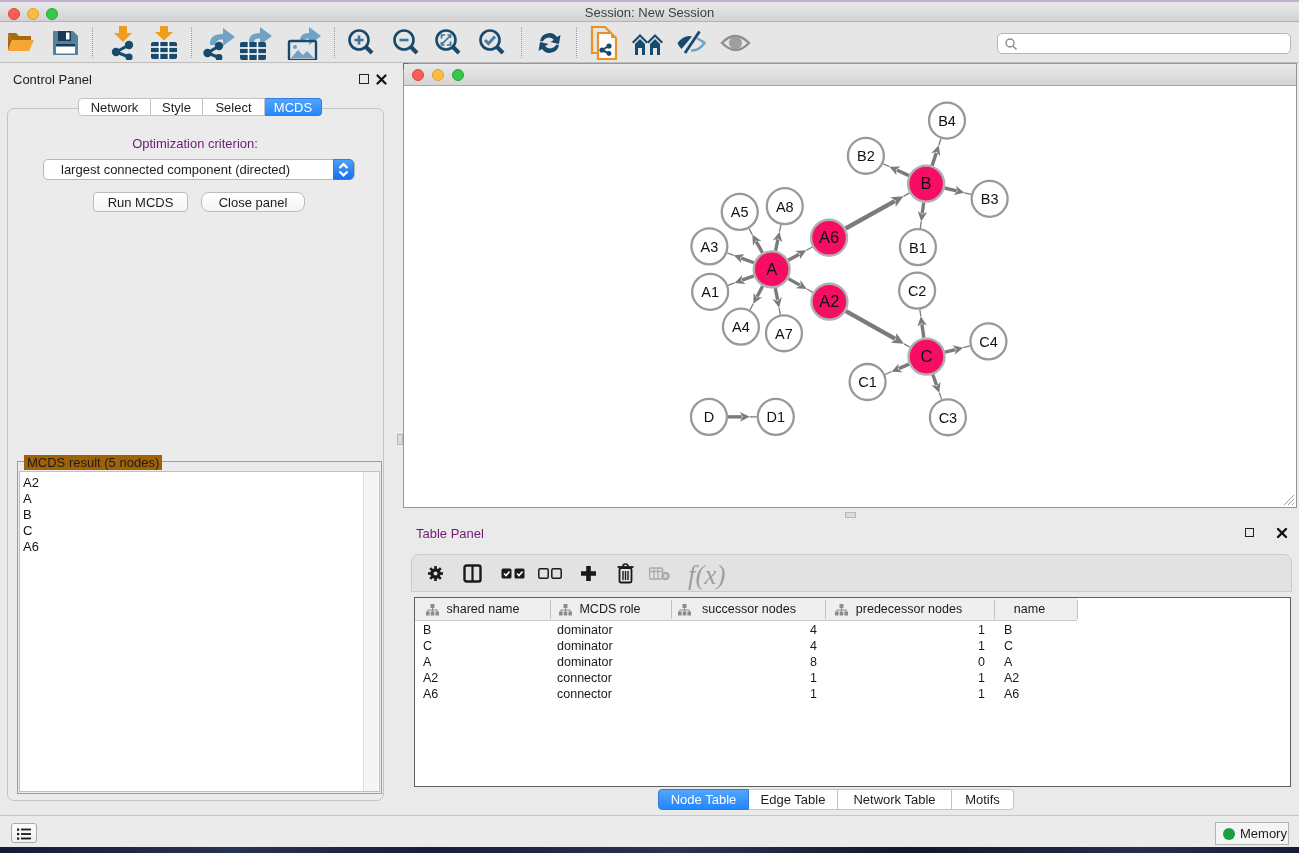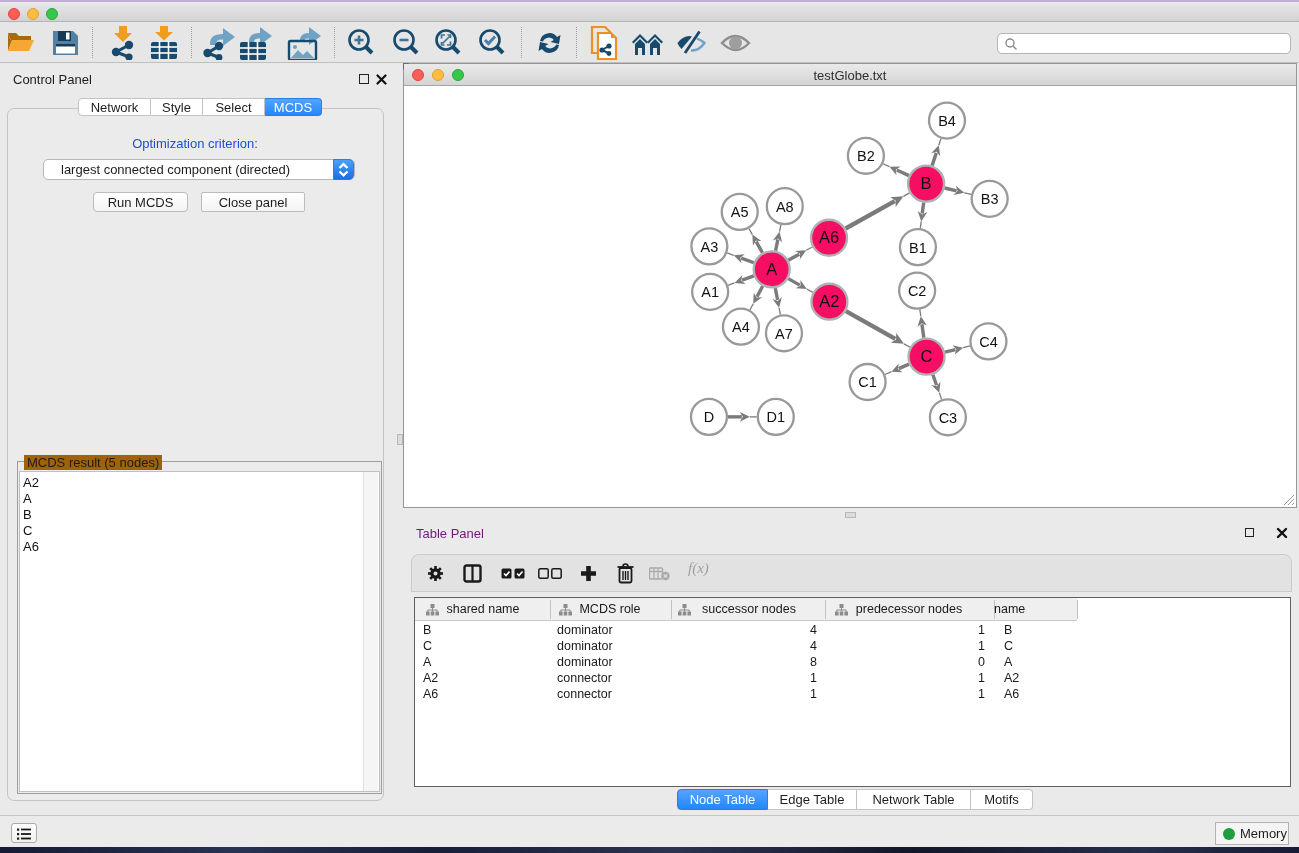--- a/index.html
+++ b/index.html
@@ -10,20 +10,21 @@
 </style>
 </head>
 <body>
 
 <div class="abs" style="left:0;top:0;width:1299px;height:2px;background:#c2aed5;"></div>
 
 <div class="abs" style="left:0;top:2px;width:1299px;height:20px;background:linear-gradient(#e9e9e9,#d2d2d2);border-bottom:1px solid #b4b4b4;">
   <div class="tl" style="left:8px;background:#fb5d57;border:1px solid #e04640;"></div>
   <div class="tl" style="left:27px;background:#fcbc40;border:1px solid #e0a033;"></div>
   <div class="tl" style="left:46px;background:#35c84b;border:1px solid #2aa636;"></div>
+  <div class="abs" style="left:0;width:1299px;top:3px;text-align:center;font-size:13px;color:#3e3e3e;">Session: New Session</div>
 </div>
 
 <div class="abs" id="toolbar" style="left:0;top:22px;width:1299px;height:41px;background:#e6e6e6;border-bottom:1px solid #bfbfbf;">
 
   <div class="abs" style="left:92px;top:5px;height:31px;border-left:1px dotted #9a9a9a;"></div>
   <div class="abs" style="left:191px;top:5px;height:31px;border-left:1px dotted #9a9a9a;"></div>
   <div class="abs" style="left:334px;top:5px;height:31px;border-left:1px dotted #9a9a9a;"></div>
   <div class="abs" style="left:521px;top:5px;height:31px;border-left:1px dotted #9a9a9a;"></div>
   <div class="abs" style="left:576px;top:5px;height:31px;border-left:1px dotted #9a9a9a;"></div>
 
@@ -163,55 +164,54 @@
 
   <div class="abs" style="left:7px;top:45px;width:377px;height:693px;background:#ebebeb;border:1px solid #c4c4c4;border-radius:7px;"></div>
 
   <div class="abs" style="left:78px;top:35px;height:18px;display:flex;font-size:13px;">
     <div style="width:73px;background:#fff;border:1px solid #c3c3c3;border-radius:4px 0 0 4px;text-align:center;line-height:17px;color:#1d1d1d;">Network</div>
     <div style="width:52px;background:#fff;border:1px solid #c3c3c3;border-left:none;text-align:center;line-height:17px;color:#1d1d1d;">Style</div>
     <div style="width:62px;background:#fff;border:1px solid #c3c3c3;border-left:none;text-align:center;line-height:17px;color:#1d1d1d;">Select</div>
     <div style="width:57px;background:linear-gradient(#55a4fd,#2287fd);border:1px solid #2d7ce0;border-left:none;border-radius:0 4px 4px 0;text-align:center;line-height:17px;color:#fff;">MCDS</div>
   </div>
 
-  <div class="abs" style="left:0;top:73px;width:390px;text-align:center;font-size:13px;color:#1d4ed8;">Optimization criterion:</div>
+  <div class="abs" style="left:0;top:73px;width:390px;text-align:center;font-size:13px;color:#701a75;">Optimization criterion:</div>
 
   <div class="abs" style="left:43px;top:96px;width:312px;height:21px;background:#fff;border:1px solid #b7b7b7;border-radius:5px;">
     <div style="position:absolute;left:11px;top:2px;font-size:13px;color:#1d1d1d;padding-left:6px;">largest connected component (directed)</div>
     <div style="position:absolute;right:0;top:-1px;width:21px;height:21px;background:linear-gradient(#4ba1f8,#1a6ee9);border-radius:0 5px 5px 0;border:1px solid #2d7ce0;">
       <svg width="19" height="19" viewBox="0 0 19 19" style="position:absolute;left:0;top:0;">
         <path d="M5.5 8 L9.5 4.2 L13.5 8" stroke="#fff" stroke-width="2.3" fill="none"></path>
         <path d="M5.5 11.5 L9.5 15.3 L13.5 11.5" stroke="#fff" stroke-width="2.3" fill="none"></path>
       </svg>
     </div>
   </div>
 
   <div class="abs" style="left:93px;top:129px;width:95px;height:20px;background:linear-gradient(#ffffff,#f4f4f4);border:1px solid #bcbcbc;border-radius:4px;text-align:center;line-height:19px;font-size:13px;color:#1d1d1d;">Run MCDS</div>
-  <div class="abs" style="left:201px;top:129px;width:104px;height:20px;background:linear-gradient(#ffffff,#f4f4f4);border:1px solid #bcbcbc;border-radius:2px;text-align:center;line-height:19px;font-size:13px;color:#1d1d1d;">Close panel</div>
+  <div class="abs" style="left:201px;top:129px;width:104px;height:20px;background:linear-gradient(#ffffff,#f4f4f4);border:1px solid #bcbcbc;border-radius:8px;text-align:center;line-height:19px;font-size:13px;color:#1d1d1d;">Close panel</div>
 
   <div class="abs" style="left:17px;top:398px;width:365px;height:333px;border:1px solid #9d9d9d;"></div>
   <div class="abs" style="left:24px;top:392px;background:#a16207;padding:0 3px;font-size:13px;color:#1d1d1d;">MCDS result (5 nodes)</div>
 
   <div class="abs" style="left:19px;top:408px;width:361px;height:321px;background:#fff;border:1px solid #c0c0c0;font-size:13px;color:#111;">
     <div style="position:absolute;top:0;right:1px;width:15px;height:100%;background:#f5f5f5;border-left:1px solid #e0e0e0;"></div>
     <div style="padding:3px 0 0 3px;line-height:16px;">A2<br>A<br>B<br>C<br>A6</div>
   </div>
 </div>
 
 <div class="abs" id="netwin" style="left:403px;top:63px;width:894px;height:445px;background:#fff;border:1px solid #969696;">
 
   <svg class="abs" style="left:-1px;top:-1px;" width="6" height="7" viewBox="0 0 6 7">
       <path d="M0 0 h6 L4.5 2 H2 v2.5 L0 7 z" fill="#3a6fd8"></path>
     </svg>
 
   <div class="abs" style="left:0;top:0;width:892px;height:22px;background:linear-gradient(#eaeaea,#d4d4d4);border-bottom:1px solid #a6a6a6;">
     <div class="tl" style="left:8px;top:5px;background:#fb5d57;border:1px solid #e04640;"></div>
     <div class="tl" style="left:28px;top:5px;background:#fcbc40;border:1px solid #e0a033;"></div>
     <div class="tl" style="left:48px;top:5px;background:#35c84b;border:1px solid #2aa636;"></div>
-    <div class="abs" style="left:0;width:100%;top:4px;text-align:center;font-size:13px;color:#2e2e2e;">testGlobe.txt</div>
   </div>
 
   <svg class="abs" style="left:1px;top:22px;" width="891" height="420" viewBox="0 0 892 420" font-family="Liberation Sans, sans-serif">
 <line x1="347.7" y1="148.5" x2="344.3" y2="142.4" stroke="#7b7b7b" stroke-width="1.3"></line>
 <line x1="357.9" y1="166.7" x2="351.6" y2="155.5" stroke="#7b7b7b" stroke-width="3.4"></line>
 <polygon points="347.7,148.5 356.8,154.9 351.1,154.6 348.4,159.6" fill="#7b7b7b"></polygon>
 <line x1="374.9" y1="145.6" x2="376.3" y2="138.7" stroke="#7b7b7b" stroke-width="1.3"></line>
 <line x1="371.0" y1="164.7" x2="373.3" y2="153.4" stroke="#7b7b7b" stroke-width="3.4"></line>
 <polygon points="374.9,145.6 377.6,156.3 373.5,152.4 368.2,154.4" fill="#7b7b7b"></polygon>
 <line x1="329.1" y1="169.3" x2="322.5" y2="166.9" stroke="#7b7b7b" stroke-width="1.3"></line>
@@ -370,21 +370,21 @@
 
     <svg class="abs" style="left:237px;top:12px;" width="21" height="14" viewBox="0 0 21 14">
       <rect x="0.5" y="1" width="13" height="11" rx="1" fill="none" stroke="#a9a9a9" stroke-width="1.4"></rect>
       <line x1="0.5" y1="4.5" x2="13.5" y2="4.5" stroke="#a9a9a9" stroke-width="1.4"></line>
       <line x1="5" y1="1" x2="5" y2="12" stroke="#a9a9a9" stroke-width="1.2"></line>
       <line x1="9" y1="1" x2="9" y2="12" stroke="#a9a9a9" stroke-width="1.2"></line>
       <circle cx="16.5" cy="9" r="4.2" fill="#a9a9a9"></circle>
       <path d="M14.8 7.3 l3.4 3.4 M18.2 7.3 l-3.4 3.4" stroke="#e2e2e2" stroke-width="1.2"></path>
     </svg>
 
-    <div class="abs" style="left:276px;top:5px;font-family:'Liberation Serif',serif;font-style:italic;font-size:15px;color:#9f9f9f;text-align:right;">f(x)</div>
+    <div class="abs" style="left:276px;top:5px;font-family:'Liberation Serif',serif;font-style:italic;font-size:27px;color:#9f9f9f;text-align:right;">f(x)</div>
   </div>
 
   <div class="abs" style="left:11px;top:76px;width:877px;height:190px;background:#fff;border:1px solid #5f5f5f;font-size:12.5px;color:#1a1a1a;">
 
     <div class="abs" style="left:0;top:0;width:662px;height:23px;background:#efefef;border-bottom:1px solid #c9c9c9;"></div>
     <div class="abs" style="left:135px;top:2px;height:19px;border-left:1px solid #c2c2c2;"></div>
     <div class="abs" style="left:256px;top:2px;height:19px;border-left:1px solid #c2c2c2;"></div>
     <div class="abs" style="left:410px;top:2px;height:19px;border-left:1px solid #c2c2c2;"></div>
     <div class="abs" style="left:579px;top:2px;height:19px;border-left:1px solid #c2c2c2;"></div>
     <div class="abs" style="left:662px;top:2px;height:19px;border-left:1px solid #c2c2c2;"></div>
@@ -421,30 +421,30 @@
     <svg class="abs sorticon" style="left:420px;top:6px;" width="13" height="12" viewBox="0 0 13 12">
         <g fill="#8b8b8b">
           <rect x="4.5" y="0" width="4" height="4"></rect>
           <rect x="0" y="7.5" width="3.6" height="4"></rect>
           <rect x="4.7" y="7.5" width="3.6" height="4"></rect>
           <rect x="9.4" y="7.5" width="3.6" height="4"></rect>
           <path d="M6.5 4 v2 M1.8 7.5 v-1.5 h9.4 v1.5 M6.5 6 v1.5" stroke="#8b8b8b" fill="none"></path>
         </g>
       </svg>
     <div class="abs" style="left:434px;top:4px;width:120px;text-align:center;">predecessor nodes</div>
-    <div class="abs" style="left:579px;top:4px;width:71px;">name</div>
+    <div class="abs" style="left:579px;top:4px;width:71px;text-align:center;">name</div>
 
     <div class="abs" style="left:8px;top:24px;line-height:16px;">B<br>C<br>A<br>A2<br>A6</div>
     <div class="abs" style="left:142px;top:24px;line-height:16px;">dominator<br>dominator<br>dominator<br>connector<br>connector</div>
     <div class="abs" style="left:340px;top:24px;width:62px;line-height:16px;text-align:right;">4<br>4<br>8<br>1<br>1</div>
     <div class="abs" style="left:500px;top:24px;width:70px;line-height:16px;text-align:right;">1<br>1<br>0<br>1<br>1</div>
     <div class="abs" style="left:589px;top:24px;line-height:16px;">B<br>C<br>A<br>A2<br>A6</div>
   </div>
 
-  <div class="abs" style="left:274px;top:268px;height:21px;display:flex;font-size:13px;">
+  <div class="abs" style="left:255px;top:268px;height:21px;display:flex;font-size:13px;">
     <div style="width:91px;background:linear-gradient(#55a4fd,#2287fd);border:1px solid #2d7ce0;border-radius:4px 0 0 4px;text-align:center;line-height:20px;color:#fff;">Node Table</div>
     <div style="width:89px;background:#fff;border:1px solid #c3c3c3;border-left:none;text-align:center;line-height:20px;color:#1d1d1d;">Edge Table</div>
     <div style="width:114px;background:#fff;border:1px solid #c3c3c3;border-left:none;text-align:center;line-height:20px;color:#1d1d1d;">Network Table</div>
     <div style="width:62px;background:#fff;border:1px solid #c3c3c3;border-left:none;border-radius:0 4px 4px 0;text-align:center;line-height:20px;color:#1d1d1d;">Motifs</div>
   </div>
 </div>
 
 <div class="abs" style="left:0;top:815px;width:1299px;height:32px;background:#ebebeb;border-top:1px solid #c6c6c6;"></div>
 <div class="abs" id="statusbar" style="left:0;top:816px;width:1299px;height:31px;">
   <div class="abs" style="left:11px;top:7px;width:26px;height:20px;background:linear-gradient(#fdfdfd,#f0f0f0);border:1px solid #ababab;border-radius:3px;">

